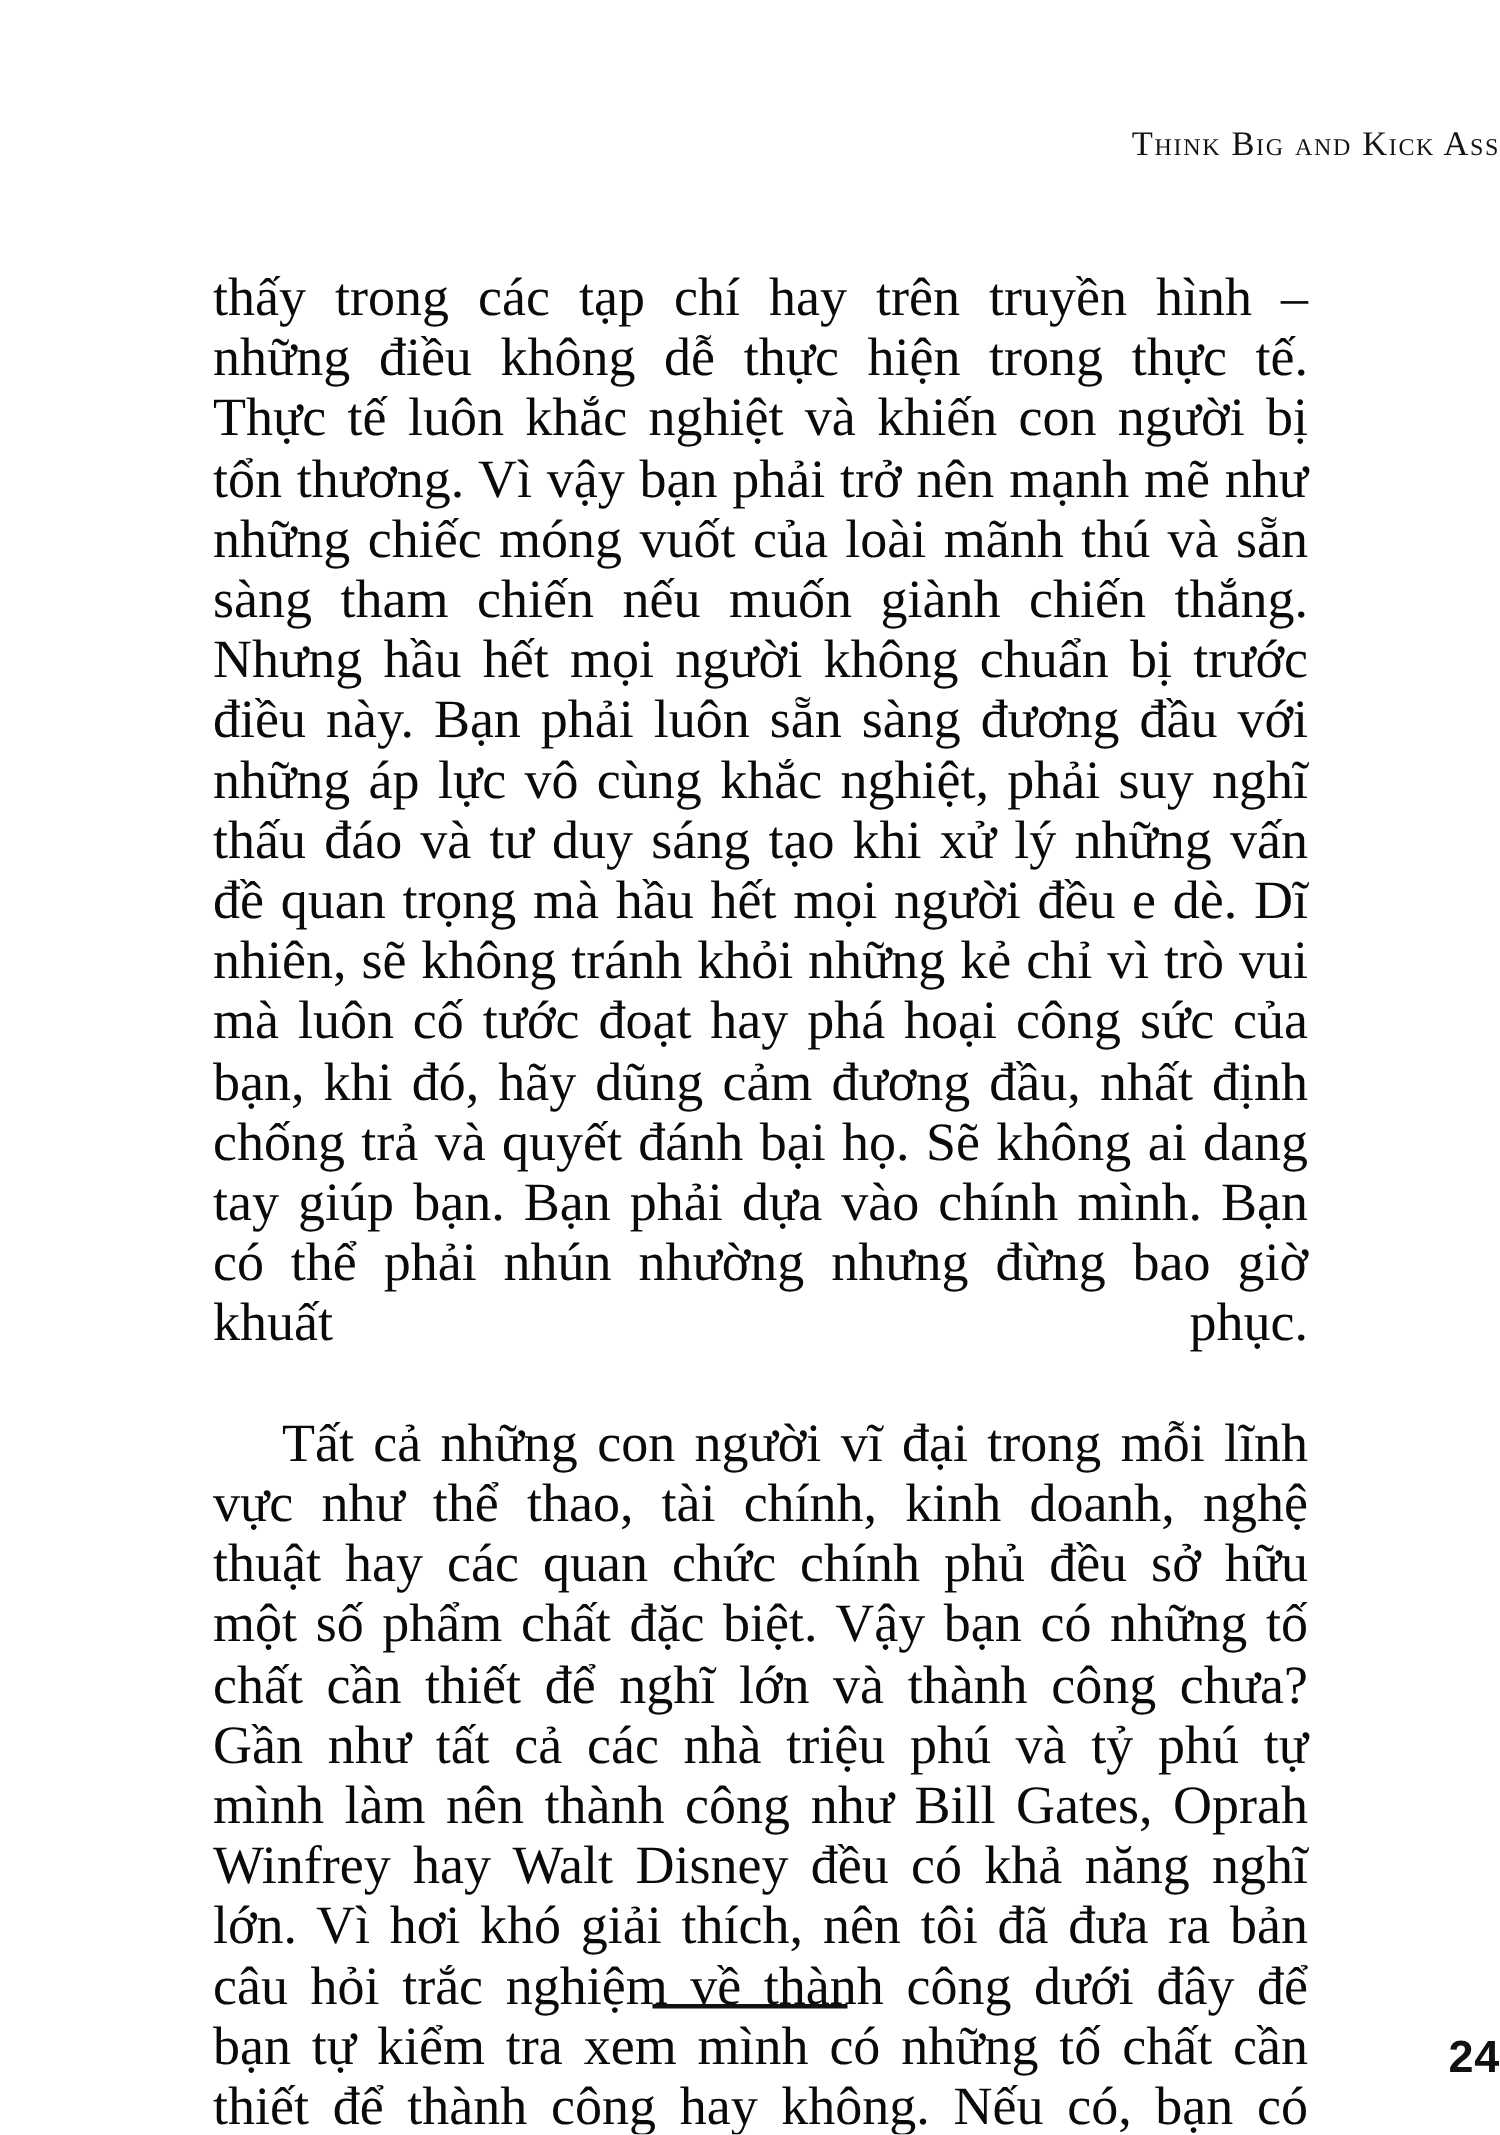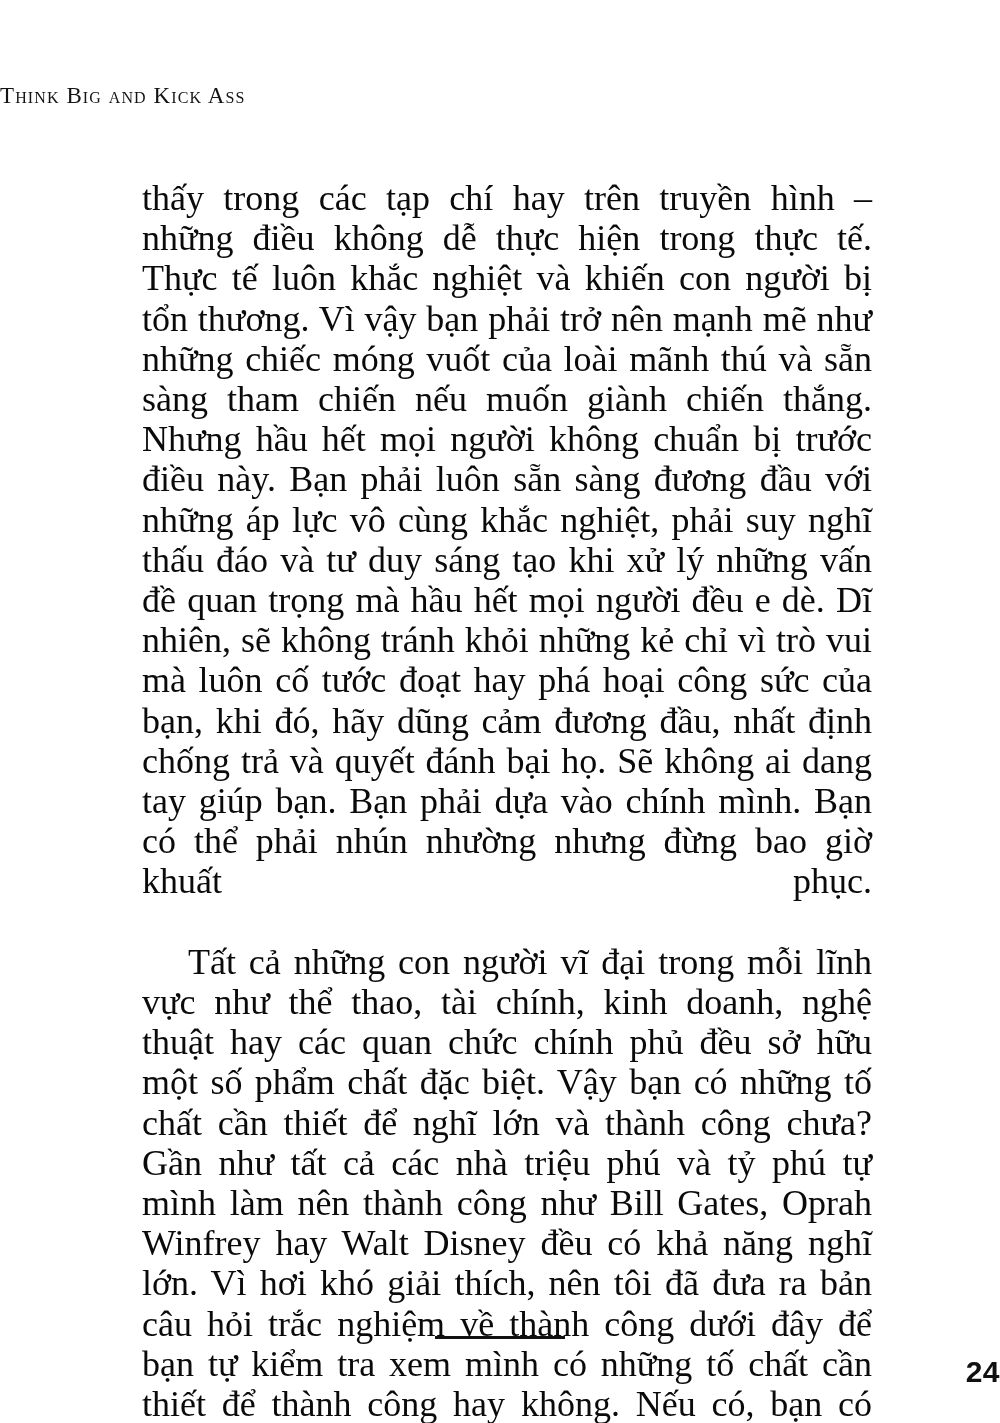--- a/index.html
+++ b/index.html
@@ -17,21 +17,21 @@
     font-family: "Liberation Serif", "DejaVu Serif", serif;
     color: #000000;
   }
 
   
   .running-head {
     position: absolute;
     top: 84px;
     left: 0;
     width: 1000px;
-    text-align: left;
+    text-align: right;
     font-family: "Liberation Serif", "DejaVu Serif", serif;
     font-size: 23px;
     font-variant: small-caps;
     letter-spacing: 1.1px;
     line-height: 1;
     color: #141414;
     white-space: nowrap;
   }
 
   

